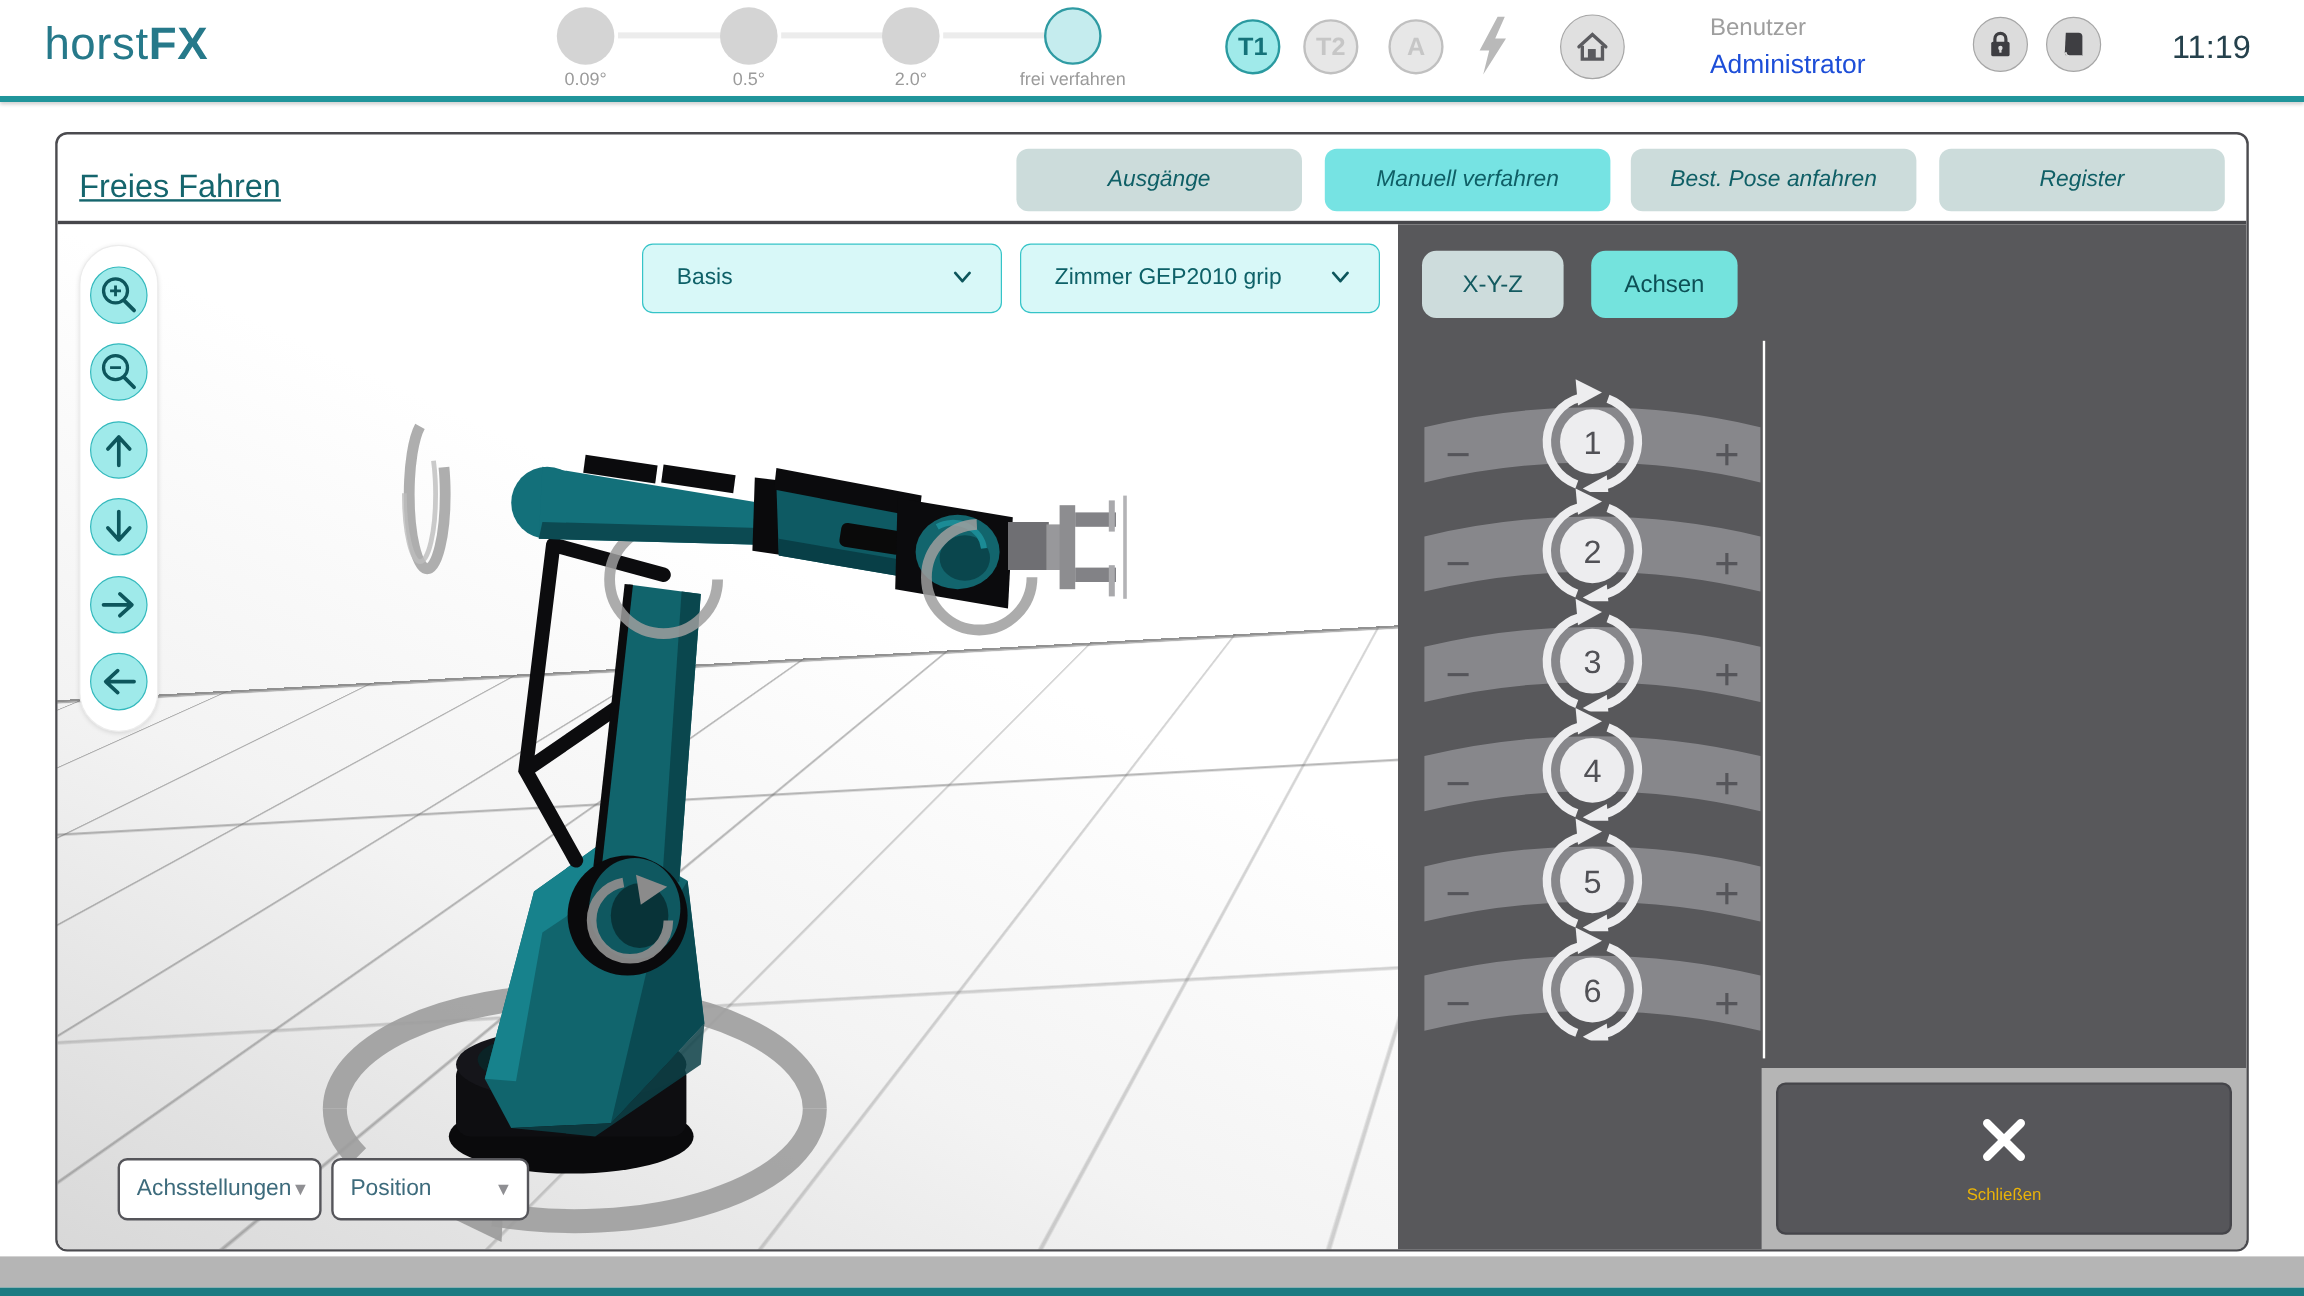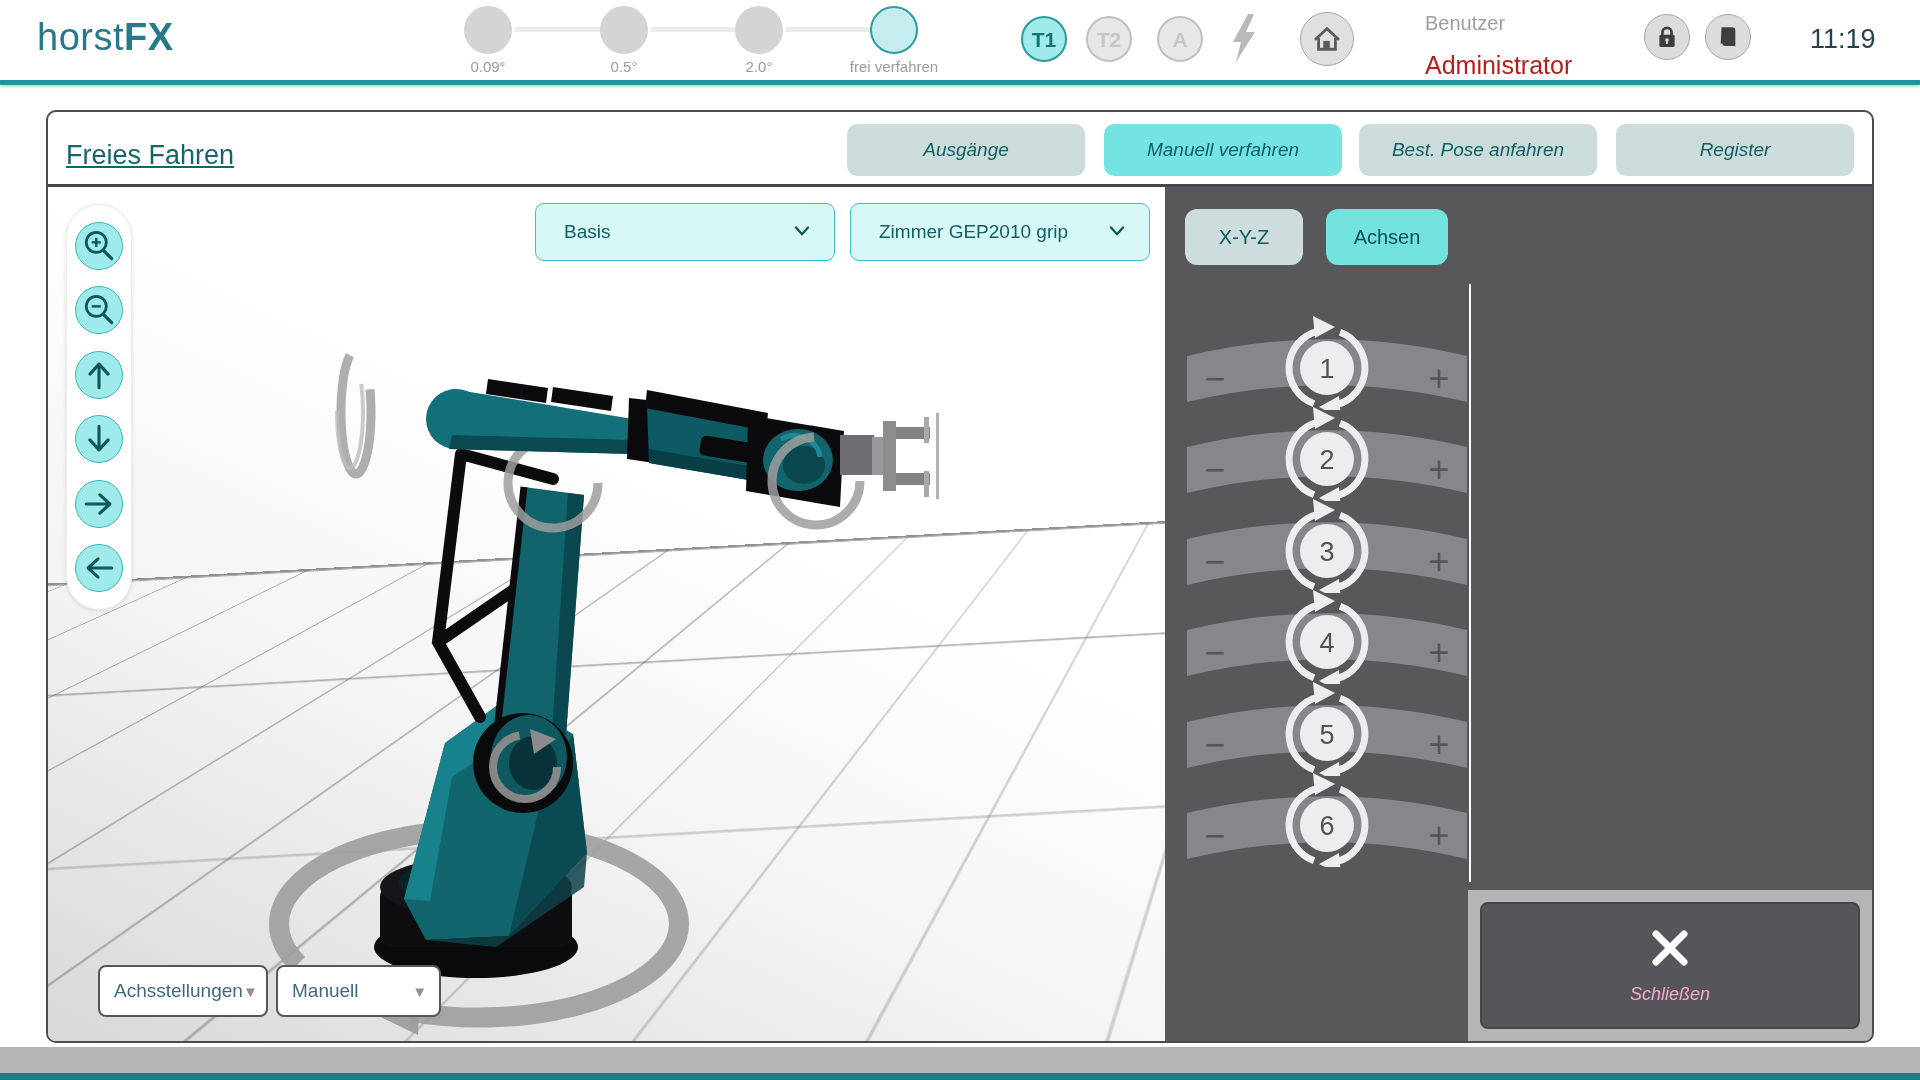--- a/index.html
+++ b/index.html
@@ -18,21 +18,21 @@
   .step-connector { position:absolute; top:27px; height:5px; background:#ececec; }
   .step-label { position:absolute; top:58px; width:140px; text-align:center; font-size:15px; color:#9b9b9b; }
 
   .mode-circle { position:absolute; top:16px; width:46px; height:46px; border-radius:50%; text-align:center; line-height:44px; font-size:21px; font-weight:bold; }
   .mode-circle.active { background:#a0eaea; border:2.5px solid #2a9aa0; color:#147279; }
   .mode-circle.inactive { background:#e7e7e7; border:2px solid #c0c0c0; color:#c6c6c6; }
 
   .round-icon-btn { position:absolute; border-radius:50%; background:#e0e0e0; border:1.5px solid #a6a6a6; display:flex; align-items:center; justify-content:center; }
   .user-block { position:absolute; left:1425px; top:12px; }
   .user-label { font-size:20px; color:#9e9e9e; }
-  .user-name { font-size:25px; color:#b91c1c; margin-top:16px; }
+  .user-name { font-size:22px; color:#1d4ed8; margin-top:6px; }
   .clock { position:absolute; left:1810px; top:24px; font-size:27px; color:#25414c;text-align:center; }
 
   
   .panel { position:absolute; left:46px; top:110px; width:1828px; height:933px; background:#ffffff; border:2px solid #4b4b4f; border-radius:10px; overflow:hidden; z-index:10; }
   .panel-title { position:absolute; left:18px; top:28px; font-size:27px; color:#15656d;text-decoration:underline; }
   .tab-btn { position:absolute; top:12px; height:52px; width:238px; border-radius:10px; background:#ccdcdb; color:#0f5f66; font-size:19px; display:flex; align-items:center; justify-content:center; cursor:default;font-style:italic; }
   .tab-btn.active { background:#76e3e3; }
   .panel-divider { position:absolute; left:0; top:72px; width:1824px; height:3px; background:#47474b; }
 
   
@@ -62,21 +62,21 @@
   .jog-panel { position:absolute; left:1117px; top:75px; width:707px; height:854px; background:#58585b; }
   .jog-tab { position:absolute; top:22px; height:56px; border-radius:12px; font-size:20px; display:flex; align-items:center; justify-content:center; }
   .jog-tab.inactive { left:20px; width:118px; background:#cddcdc; color:#135a60; }
   .jog-tab.active { left:161px; width:122px; background:#74e3dd; color:#0d4f55; }
   .jog-divider { position:absolute; left:304px; top:97px; width:2px; height:598px; background:#ffffff; }
   .axis-row { position:absolute; left:12px; width:300px; height:100px; }
 
   .close-area { position:absolute; left:303px; top:703px; width:404px; height:151px; background:#b5b5b5; }
   .close-btn { position:absolute; left:12px; top:12px; width:380px; height:127px; background:#56565a; border:2px solid #45454a; border-radius:8px; display:flex; flex-direction:column; align-items:center; justify-content:center; }
   .close-btn .x-wrap { margin-bottom:10px; }
-  .close-btn .lbl { font-size:18px; color:#f9a8d4;font-style:italic; }
+  .close-btn .lbl { font-size:14px; color:#eab308; }
 
   
   .bottom-gray { position:absolute; left:0; top:1047px; width:1920px; height:26px; background:#b5b5b5; }
   .bottom-teal { position:absolute; left:0; top:1073px; width:1920px; height:7px; background:#1d7b82; }
 </style>
 </head>
 <body>
 
 <div class="screen">
 
@@ -273,21 +273,21 @@
               <path d="M7,8 L14,16 L21,8" stroke="#0d565c" stroke-width="2.6" fill="none" stroke-linecap="round" stroke-linejoin="round"></path>
             </svg>
         </span>
       </div>
 
       <div class="overlay-dd" style="left:16px;width:170px;">
         <span class="lbl">Achsstellungen</span>
         <span class="tri">▼</span>
       </div>
       <div class="overlay-dd" style="left:194px;width:165px;">
-        <span class="lbl">Manuell</span>
+        <span class="lbl">Position</span>
         <span class="tri">▼</span>
       </div>
     </div>
 
     <div class="jog-panel">
       <div class="jog-tab inactive">X-Y-Z</div>
       <div class="jog-tab active">Achsen</div>
       <div class="jog-divider"></div>
 
       <svg class="axis-row" style="top:123px;" viewBox="0 0 300 100">

